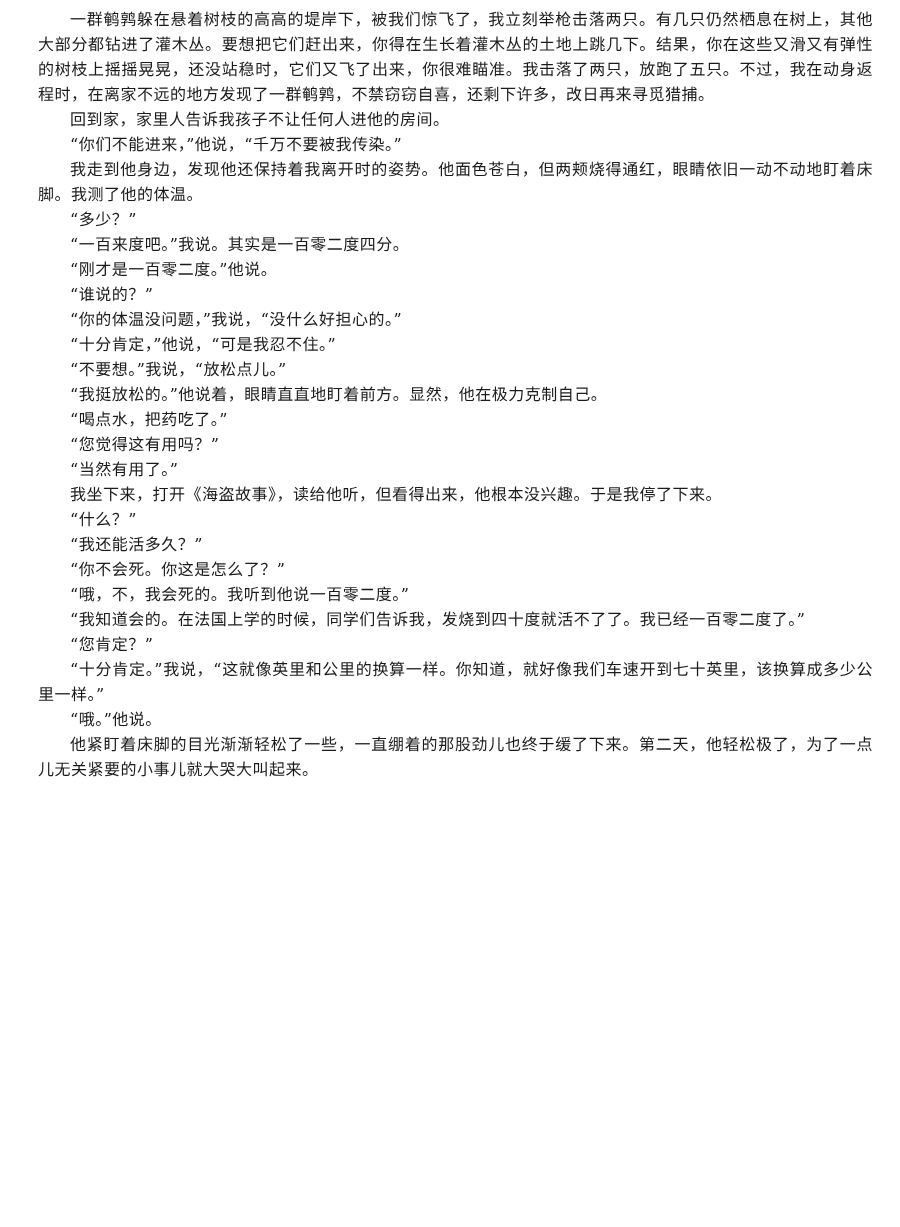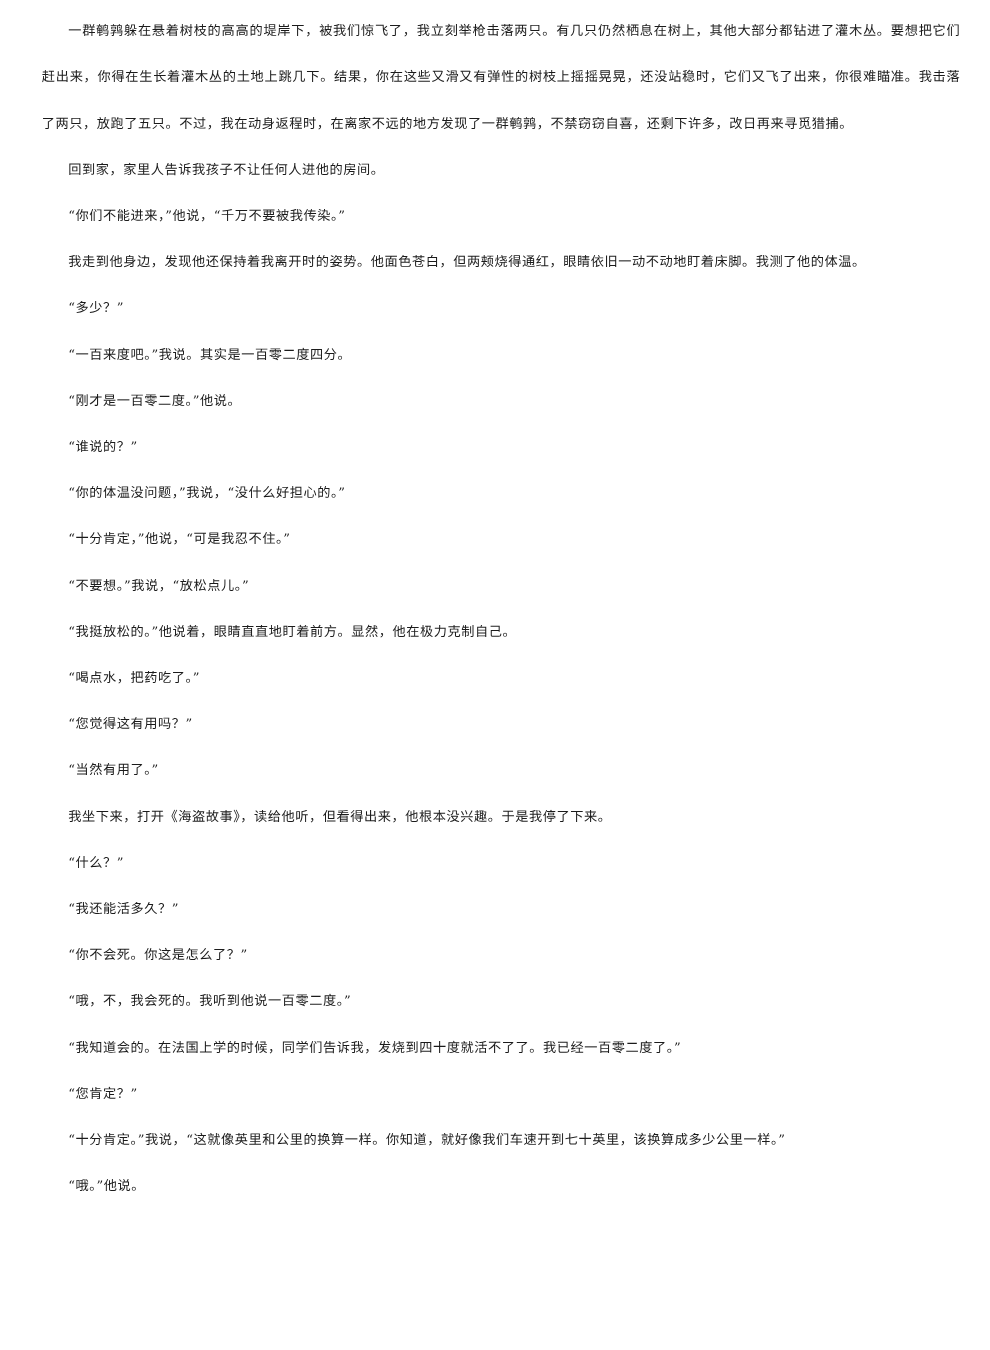--- a/index.html
+++ b/index.html
@@ -18,22 +18,22 @@
   }
   .page {
     width: 900px;
     height: 1227px;
     background: var(--bg);
     padding: 7px 27px 0 38px;
   }
   .doc {
     width: 100%;
     color: var(--fg);
-    font-size: 12px;
-    line-height: 42px;
+    font-size: 16px;
+    line-height: 25px;
     text-align: justify;
     letter-spacing: 0.5px;
   }
   .doc p {
     text-indent: 2em;
     word-break: break-all;
     overflow-wrap: anywhere;
   }
 </style>
 </head>
@@ -58,14 +58,15 @@
     <p>“当然有用了。”</p>
     <p>我坐下来，打开《海盗故事》，读给他听，但看得出来，他根本没兴趣。于是我停了下来。</p>
     <p>“什么？”</p>
     <p>“我还能活多久？”</p>
     <p>“你不会死。你这是怎么了？”</p>
     <p>“哦，不，我会死的。我听到他说一百零二度。”</p>
     <p>“我知道会的。在法国上学的时候，同学们告诉我，发烧到四十度就活不了了。我已经一百零二度了。”</p>
     <p>“您肯定？”</p>
     <p>“十分肯定。”我说，“这就像英里和公里的换算一样。你知道，就好像我们车速开到七十英里，该换算成多少公里一样。”</p>
     <p>“哦。”他说。</p>
+    <p>他紧盯着床脚的目光渐渐轻松了一些，一直绷着的那股劲儿也终于缓了下来。第二天，他轻松极了，为了一点儿无关紧要的小事儿就大哭大叫起来。</p>
   </div>
 </div>
 
 </body></html>

